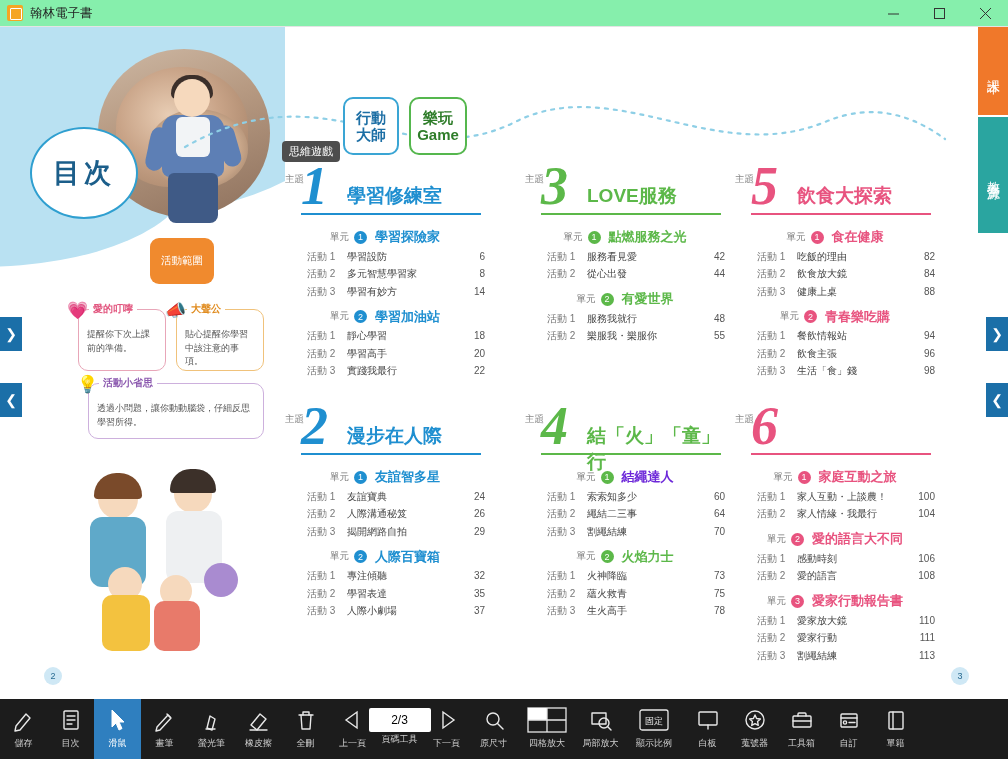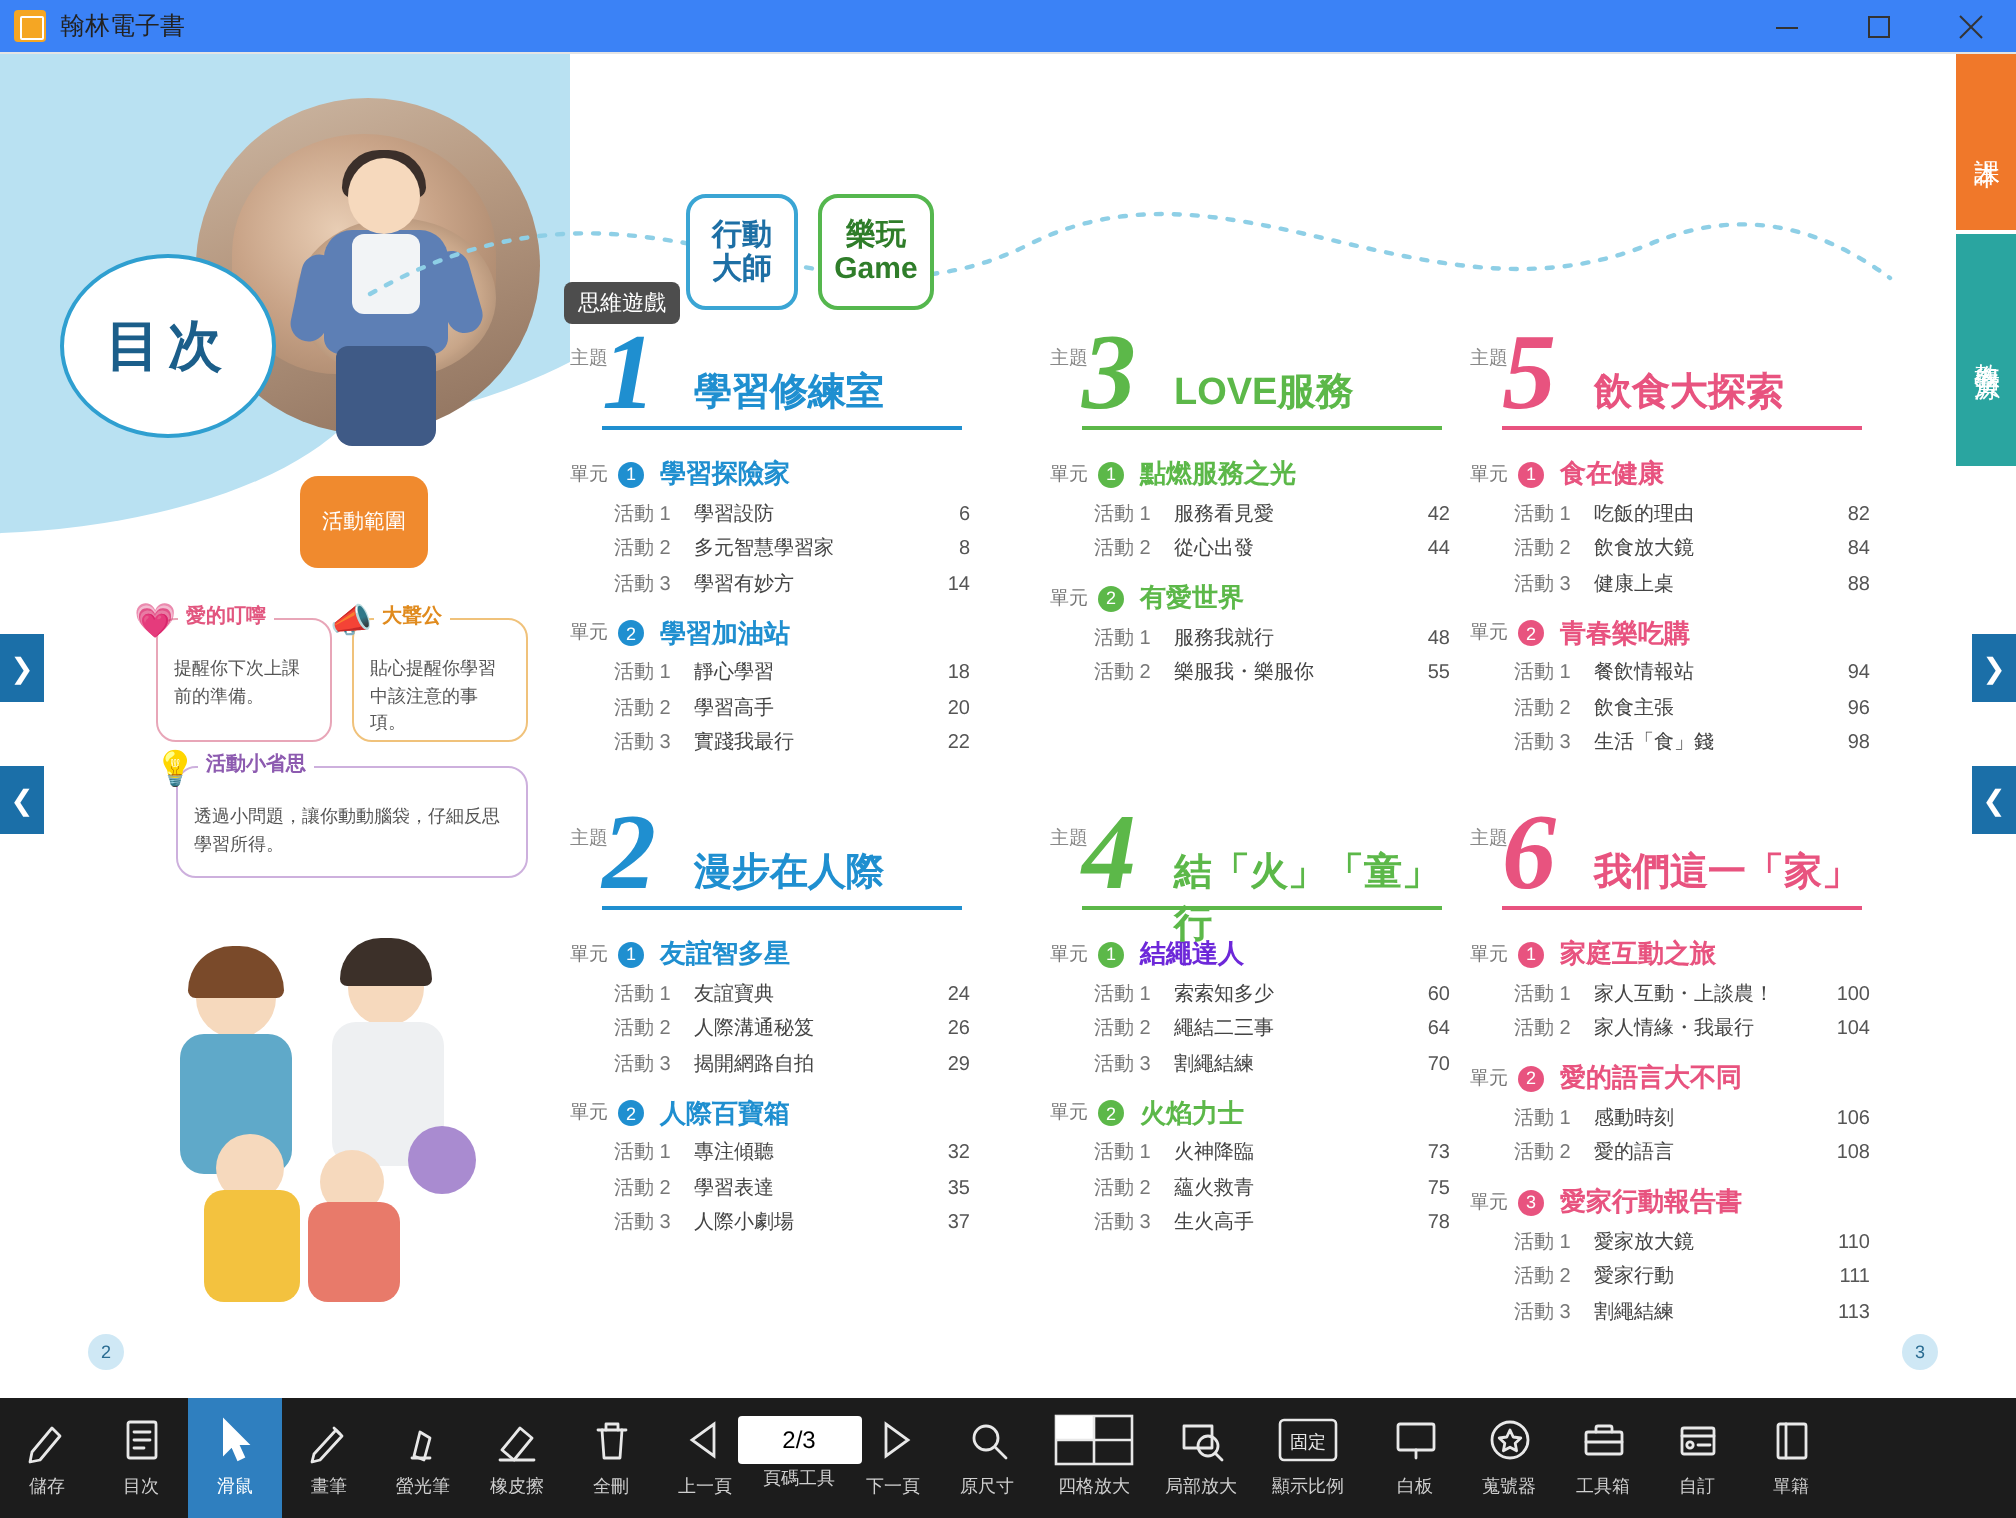--- a/index.html
+++ b/index.html
@@ -6,21 +6,21 @@
   html, body { margin:0; padding:0; }
   body {
     width:1008px; height:759px;
     font-family:"Liberation Sans", sans-serif;
     background:#ffffff;
     overflow:hidden;
     position:relative;
   }
   
   .titlebar {
-    height:27px; background:#3b82f6; border-bottom:1px solid #e4e4e4;
+    height:27px; background:#86efac; border-bottom:1px solid #e4e4e4;
     display:flex; align-items:center; position:relative;
   }
   .app-icon {
     width:16px; height:16px; margin-left:7px; margin-right:7px;
     background:#f5a623; border-radius:2px; position:relative;
   }
   .app-icon:after {
     content:""; position:absolute; left:3px; top:3px; width:10px; height:10px;
     border:1.6px solid #fff; border-radius:1px;
   }
@@ -126,21 +126,21 @@
   .theme-head { position:relative; height:52px; }
   .theme-sub { position:absolute; left:0; top:6px; font-size:9.5px; color:#888; }
   .theme-num {
     position:absolute; left:16px; top:-8px; font-size:54px; font-weight:bold;
     font-family:"Liberation Serif", serif; font-style:italic; line-height:1;
   }
   .theme-title { position:absolute; left:62px; top:16px; font-size:19px; font-weight:bold; }
   .theme-rule { position:absolute; left:16px; top:46px; width:180px; height:2px; }
 
   .unit { margin-top:9px; }
-  .unit-head { display:flex; align-items:center; gap:5px; }
+  .unit-head { display:flex; align-items:center; gap:5px;justify-content:center; }
   .unit-label { font-size:9.5px; color:#777; }
   .unit-badge {
     width:13px; height:13px; border-radius:50%; color:#fff; font-size:9px;
     display:inline-flex; align-items:center; justify-content:center;
   }
   .unit-title { font-size:13px; font-weight:bold; margin-left:3px; }
   .act-row {
     display:flex; font-size:10px; color:#444; margin-top:3.5px; padding-left:22px;
     align-items:baseline;
   }
@@ -553,21 +553,20 @@
               <span class="act-label"><span>活動</span> <span>3</span></span>
               <span class="act-name">生活「食」錢</span>
               <span class="act-page">98</span>
             </div>
           </div>
         </div>
         <div class="col" style="left: 735px; top: 380px;">
           <div class="theme-head">
             <div class="theme-sub">主題</div>
             <div class="theme-num" style="color:#e8537f">6</div>
-            <div class="theme-title" style="color:#e8537f">我們這一「家」</div>
             <div class="theme-rule" style="background:#e8537f"></div>
           </div>
           <div class="unit">
             <div class="unit-head">
               <span class="unit-label">單元</span>
               <span class="unit-badge" style="background:#e8537f">1</span>
               <span class="unit-title" style="color:#e8537f">家庭互動之旅</span>
             </div>
             <div class="act-row">
               <span class="act-label"><span>活動</span> <span>1</span></span>

